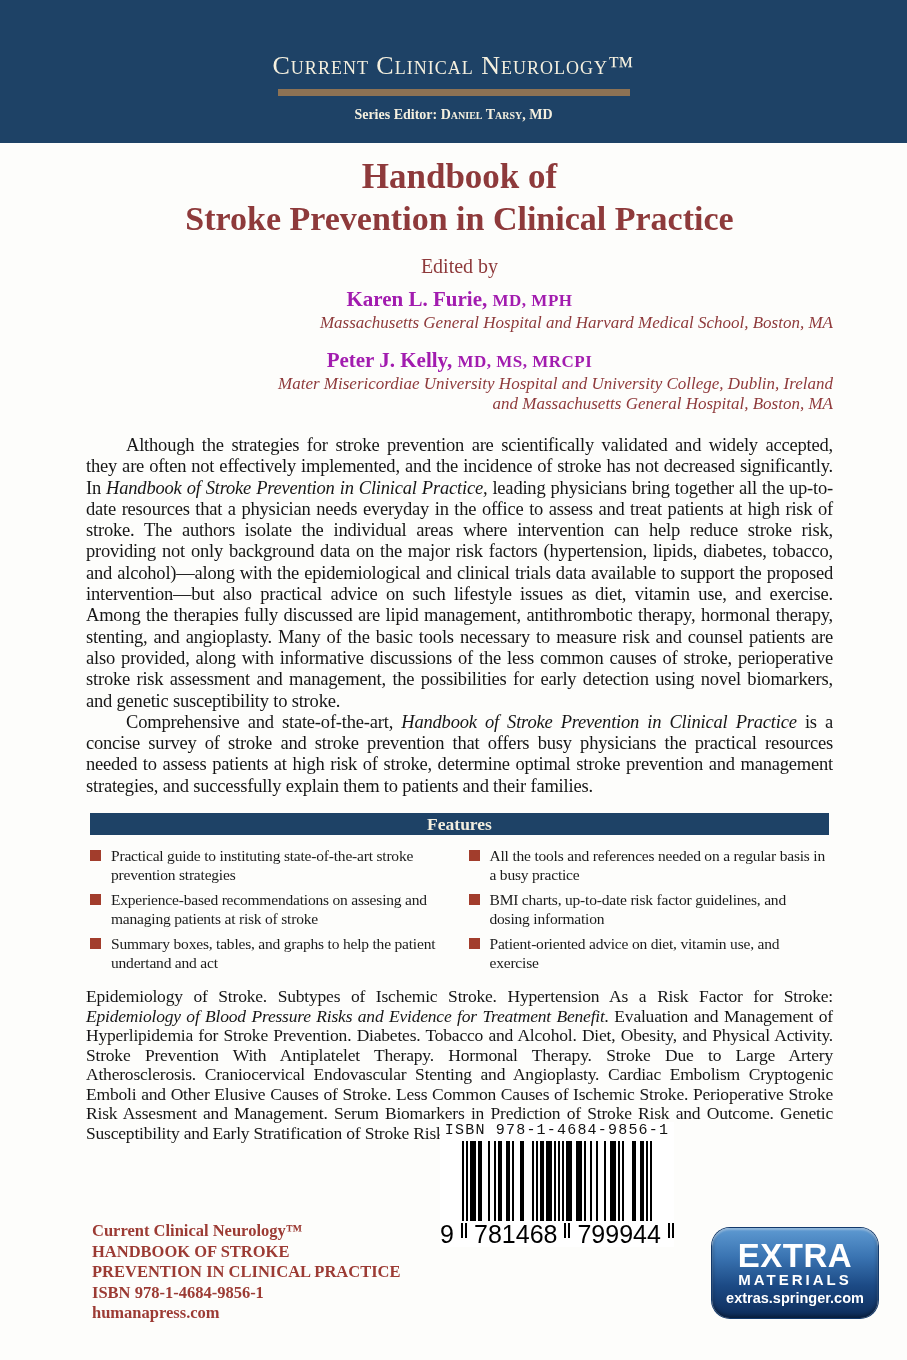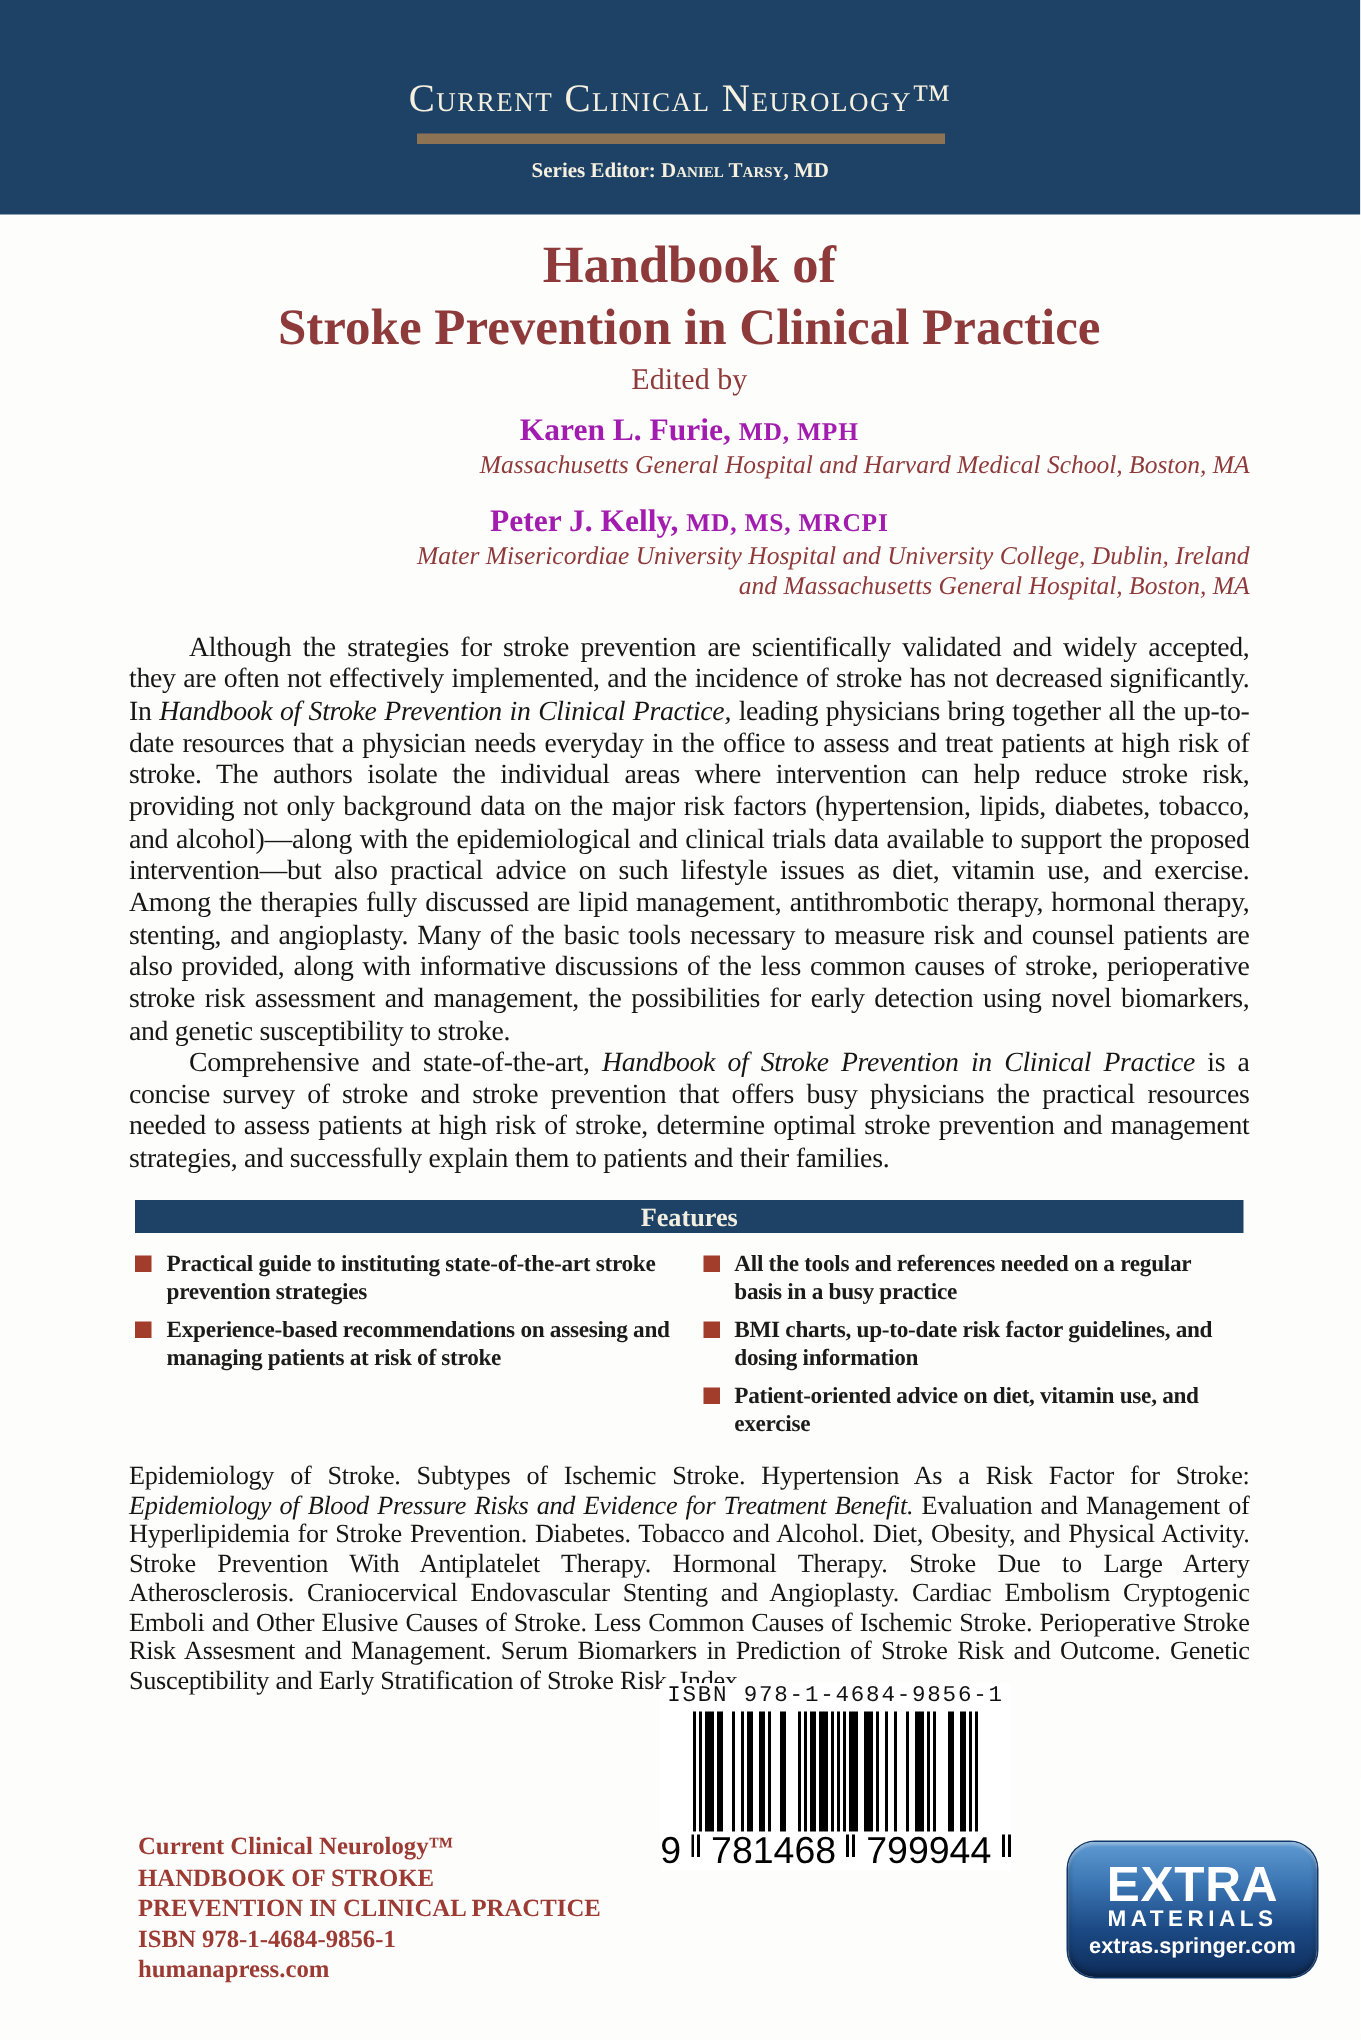--- a/index.html
+++ b/index.html
@@ -13,21 +13,21 @@
     color:#f5f0df;font-variant:small-caps;font-size:26px;letter-spacing:1px;font-weight:400;line-height:28px;
   }
   .banner-rule{width:352px;height:7px;background:#8d7254;margin:9px auto 9px;}
   .series-editor{color:#f5f0df;font-size:14px;font-weight:700;line-height:20px;}
   .series-editor .sc{font-variant:small-caps;}
   
   .main{padding:0 74px 0 86px;}
   .book-title{color:#8e3a3b;text-align:center;font-weight:700;margin:0;}
   .title-l1{font-size:35px;line-height:40px;margin-top:14px;}
   .title-l2{font-size:34px;line-height:44px;}
-  .edited-by{color:#8e3a3b;text-align:center;font-size:20px;line-height:24px;}
+  .edited-by{color:#8e3a3b;text-align:center;font-size:20px;margin-top:13px;line-height:24px;}
   .editor-name{color:#a21caf;text-align:center;font-weight:700;font-size:21px;line-height:24px;margin-top:9px;}
   .editor-name .creds{font-size:17px;letter-spacing:.5px;}
   .editor-affil{color:#8e3a3b;text-align:right;font-style:italic;font-size:17px;line-height:20px;}
   .editor-block2 .editor-name{margin-top:15px;}
   
   .desc{
     margin:0;text-align:justify;color:#161616;
     font-size:18.5px;line-height:21.3px;letter-spacing:-0.2px;text-indent:40px;
   }
   .desc-1{margin-top:21px;}
@@ -37,21 +37,21 @@
     height:22px;line-height:22px;margin:0 4px;
   }
   .features-bar{margin-top:16px;}
   .contents-bar{margin-top:9px;}
   
   .features-grid{display:flex;gap:18px;margin:11px 4px 0;}
   .features-col{flex:1;}
   .feature-item{display:flex;margin-bottom:6px;}
   .feature-item .bullet{width:11px;height:11px;background:#a23d2c;margin:4px 10px 0 0;flex:none;}
   .feature-item .feature-text{
-    font-weight:700;font-size:15.5px;line-height:19px;color:#1b1b1b;letter-spacing:-0.2px;
+    font-weight:400;font-size:15.5px;line-height:19px;color:#1b1b1b;letter-spacing:-0.2px;
   }
   
   .contents-text{
     margin:9px 0 0;text-align:justify;color:#161616;
     font-size:17.5px;line-height:19.5px;letter-spacing:-0.2px;
   }
   
   .barcode{position:absolute;left:440px;top:1122px;width:234px;text-align:center;background:#fff;}
   .isbn-label{font-family:"Liberation Mono",monospace;font-size:15px;letter-spacing:1.2px;line-height:17px;color:#111;white-space:nowrap;}
   .bars{display:flex;justify-content:center;height:96px;margin-top:2px;}
@@ -123,20 +123,24 @@
     <div class="features-grid">
       <div class="features-col">
           <div class="feature-item">
             <span class="bullet"></span>
             <span class="feature-text">Practical guide to instituting state-of-the-art stroke prevention strategies</span>
           </div>
           <div class="feature-item">
             <span class="bullet"></span>
             <span class="feature-text">Experience-based recommendations on assesing and managing patients at risk of stroke</span>
           </div>
+          <div class="feature-item">
+            <span class="bullet"></span>
+            <span class="feature-text">Summary boxes, tables, and graphs to help the patient undertand and act</span>
+          </div>
         </div>
       <div class="features-col">
           <div class="feature-item">
             <span class="bullet"></span>
             <span class="feature-text">All the tools and references needed on a regular basis in a busy practice</span>
           </div>
           <div class="feature-item">
             <span class="bullet"></span>
             <span class="feature-text">BMI charts, up-to-date risk factor guidelines, and dosing information</span>
           </div>

